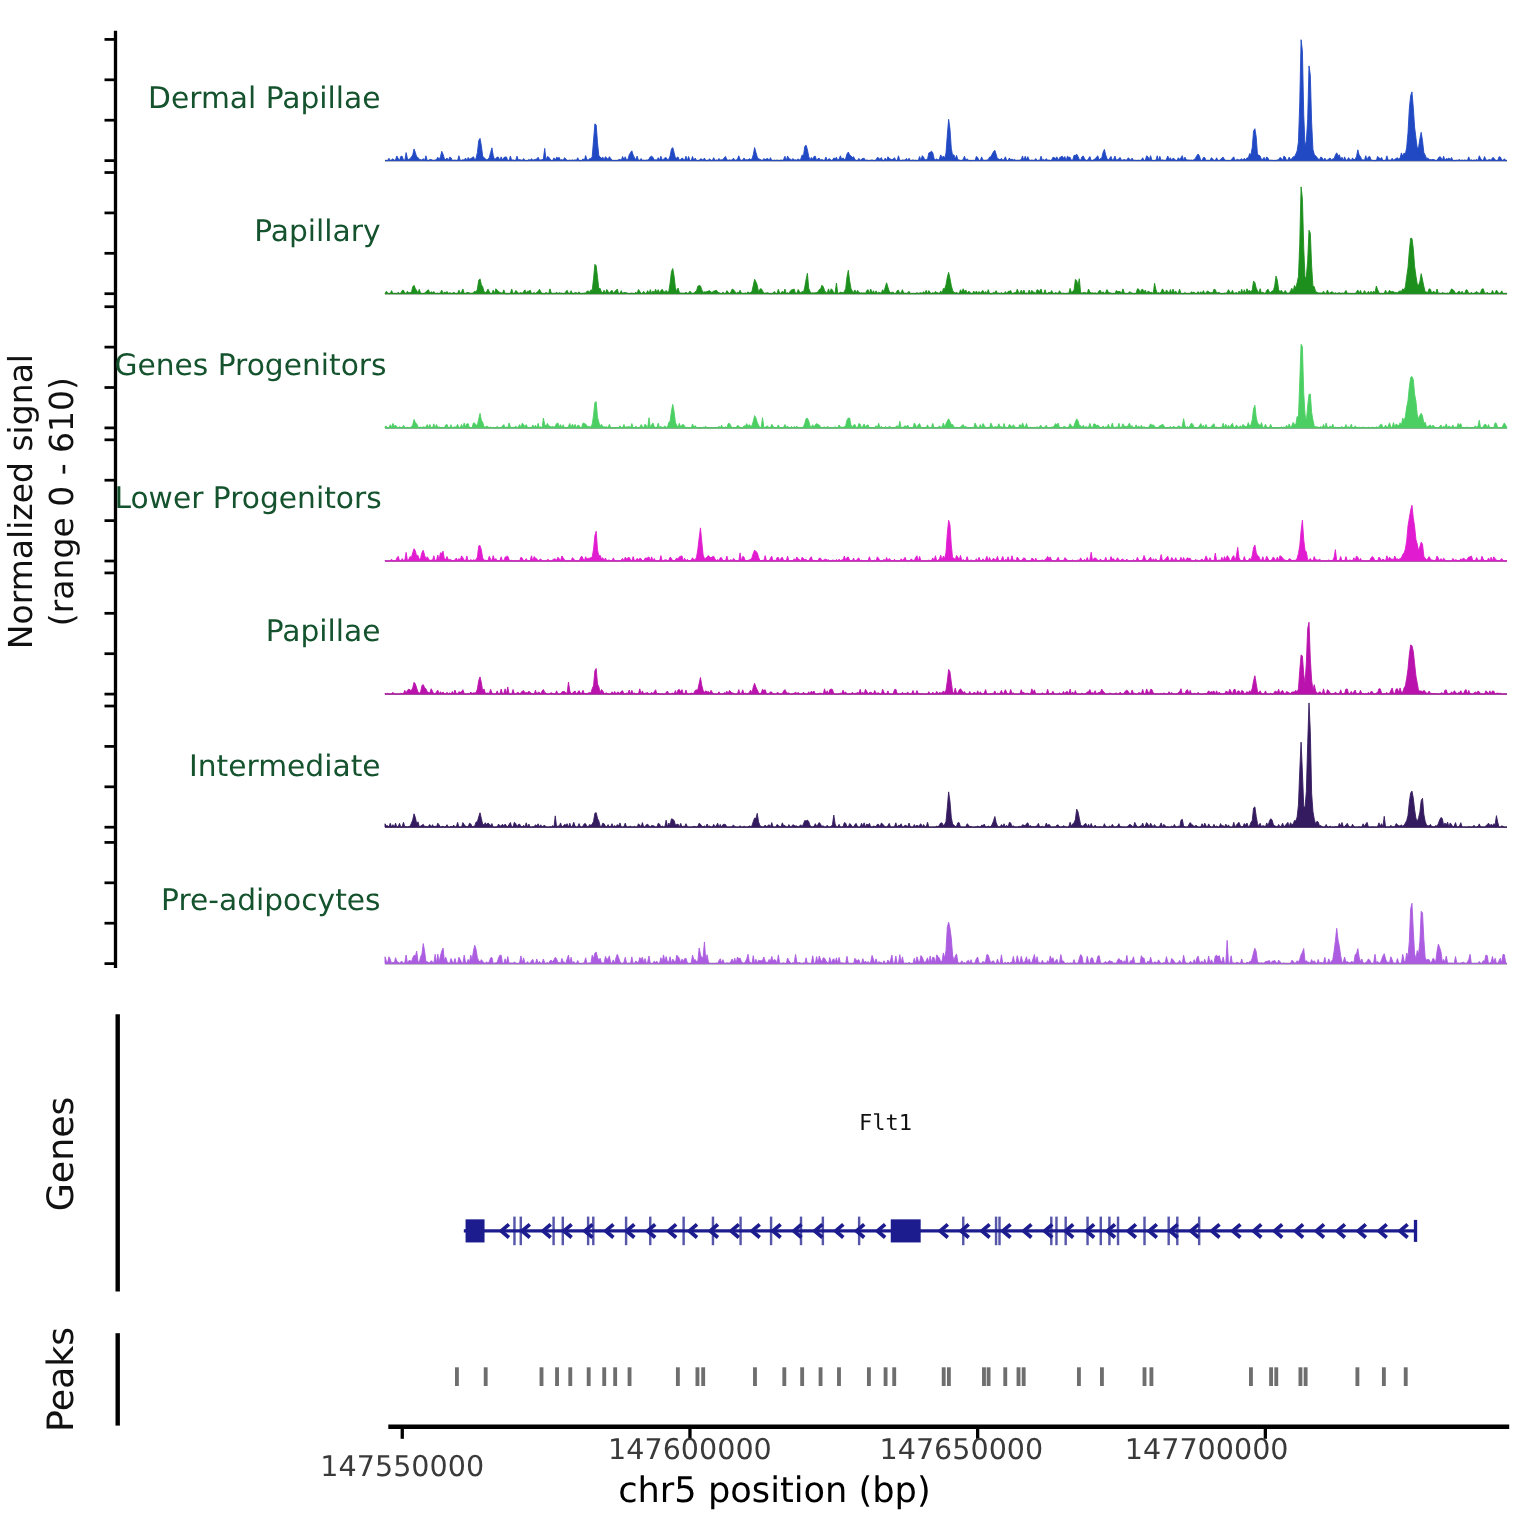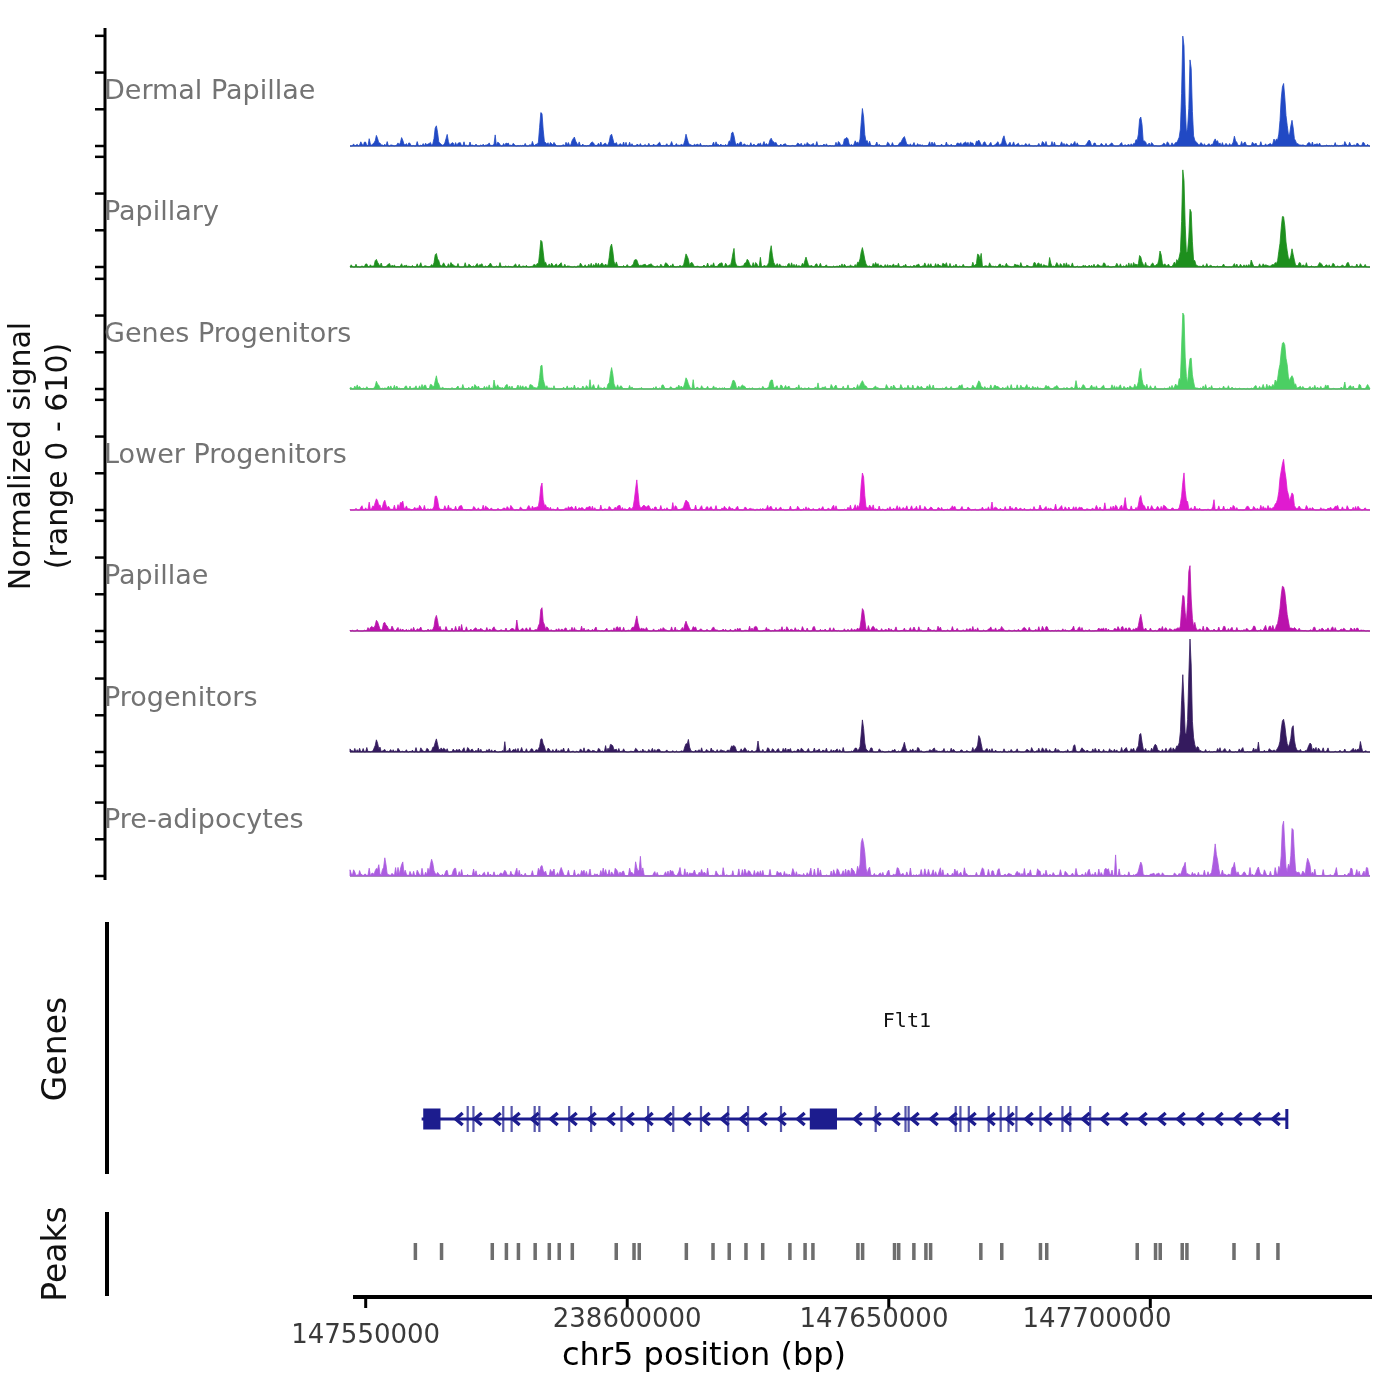--- a/index.html
+++ b/index.html
@@ -1,25 +1,25 @@
 <!DOCTYPE html>
 <html><head>
 <meta charset="utf-8">
 <style>
   html,body{margin:0;padding:0;background:#ffffff;}
   #canvas{position:relative;width:1400px;height:1400px;background:#ffffff;overflow:hidden;
           font-family:"DejaVu Sans","Liberation Sans",sans-serif;color:#1a1a1a;}
   #plot-svg{position:absolute;left:0;top:0;}
-  .track-label{position:absolute;left:104px;width:242px;text-align:left;
-               font-size:27px;color:#737373;white-space:nowrap;}
+  .track-label{position:absolute;left:104px;width:242px;text-align:right;
+               font-size:27px;color:#14532d;white-space:nowrap;}
   .rot{position:absolute;transform:rotate(-90deg);text-align:center;color:#111;}
   #ylabel{left:-142px;top:417px;width:364px;height:78px;font-size:30px;line-height:37px;}
   #genes-label{left:-46px;top:1028px;width:204px;height:42px;font-size:33px;}
   #peaks-label{left:-46px;top:1233px;width:204px;height:42px;font-size:33px;}
-  #gene-name{position:absolute;left:781px;top:1008px;width:150px;text-align:right;
+  #gene-name{position:absolute;left:781px;top:1008px;width:150px;text-align:left;
              font-size:20px;font-family:"DejaVu Sans Mono","Liberation Mono",monospace;color:#111;}
   .xtick{position:absolute;top:1303px;width:180px;text-align:center;font-size:26px;color:#3a3a3a;}
   #xlabel{position:absolute;left:562px;top:1335px;width:600px;text-align:left;
           font-size:32px;color:#000;}
 </style>
 </head>
 <body>
 
 <div id="canvas">
 
@@ -198,31 +198,31 @@
         <line x1="888.7692307692308" y1="1297" x2="888.7692307692308" y2="1308" stroke="#000" stroke-width="3"></line>
         <line x1="1150.3076923076924" y1="1297" x2="1150.3076923076924" y2="1308" stroke="#000" stroke-width="3"></line>
       </g>
   </svg>
 
   <div class="track-label" style="top:74px">Dermal Papillae</div>
   <div class="track-label" style="top:195px">Papillary</div>
   <div class="track-label" style="top:317px">Genes Progenitors</div>
   <div class="track-label" style="top:438px">Lower Progenitors</div>
   <div class="track-label" style="top:559px">Papillae</div>
-  <div class="track-label" style="top:681px">Progenitors</div>
+  <div class="track-label" style="top:681px">Intermediate</div>
   <div class="track-label" style="top:803px">Pre-adipocytes</div>
 
   <div class="rot" id="ylabel">
     <div>Normalized signal</div>
     <div>(range 0 - 610)</div>
   </div>
   <div class="rot" id="genes-label">Genes</div>
   <div class="rot" id="peaks-label">Peaks</div>
 
   <div id="gene-name">Flt1</div>
 
   <div class="xtick" id="xt0" style="left: 275.692px; margin-top: 16px;">147550000</div>
-  <div class="xtick" id="xt1" style="left: 537.231px;">238600000</div>
+  <div class="xtick" id="xt1" style="left: 537.231px;">147600000</div>
   <div class="xtick" id="xt2" style="left: 784px;">147650000</div>
   <div class="xtick" id="xt3" style="left: 1007px;">147700000</div>
 
   <div id="xlabel">chr5 position (bp)</div>
 </div>
 
 </body></html>

